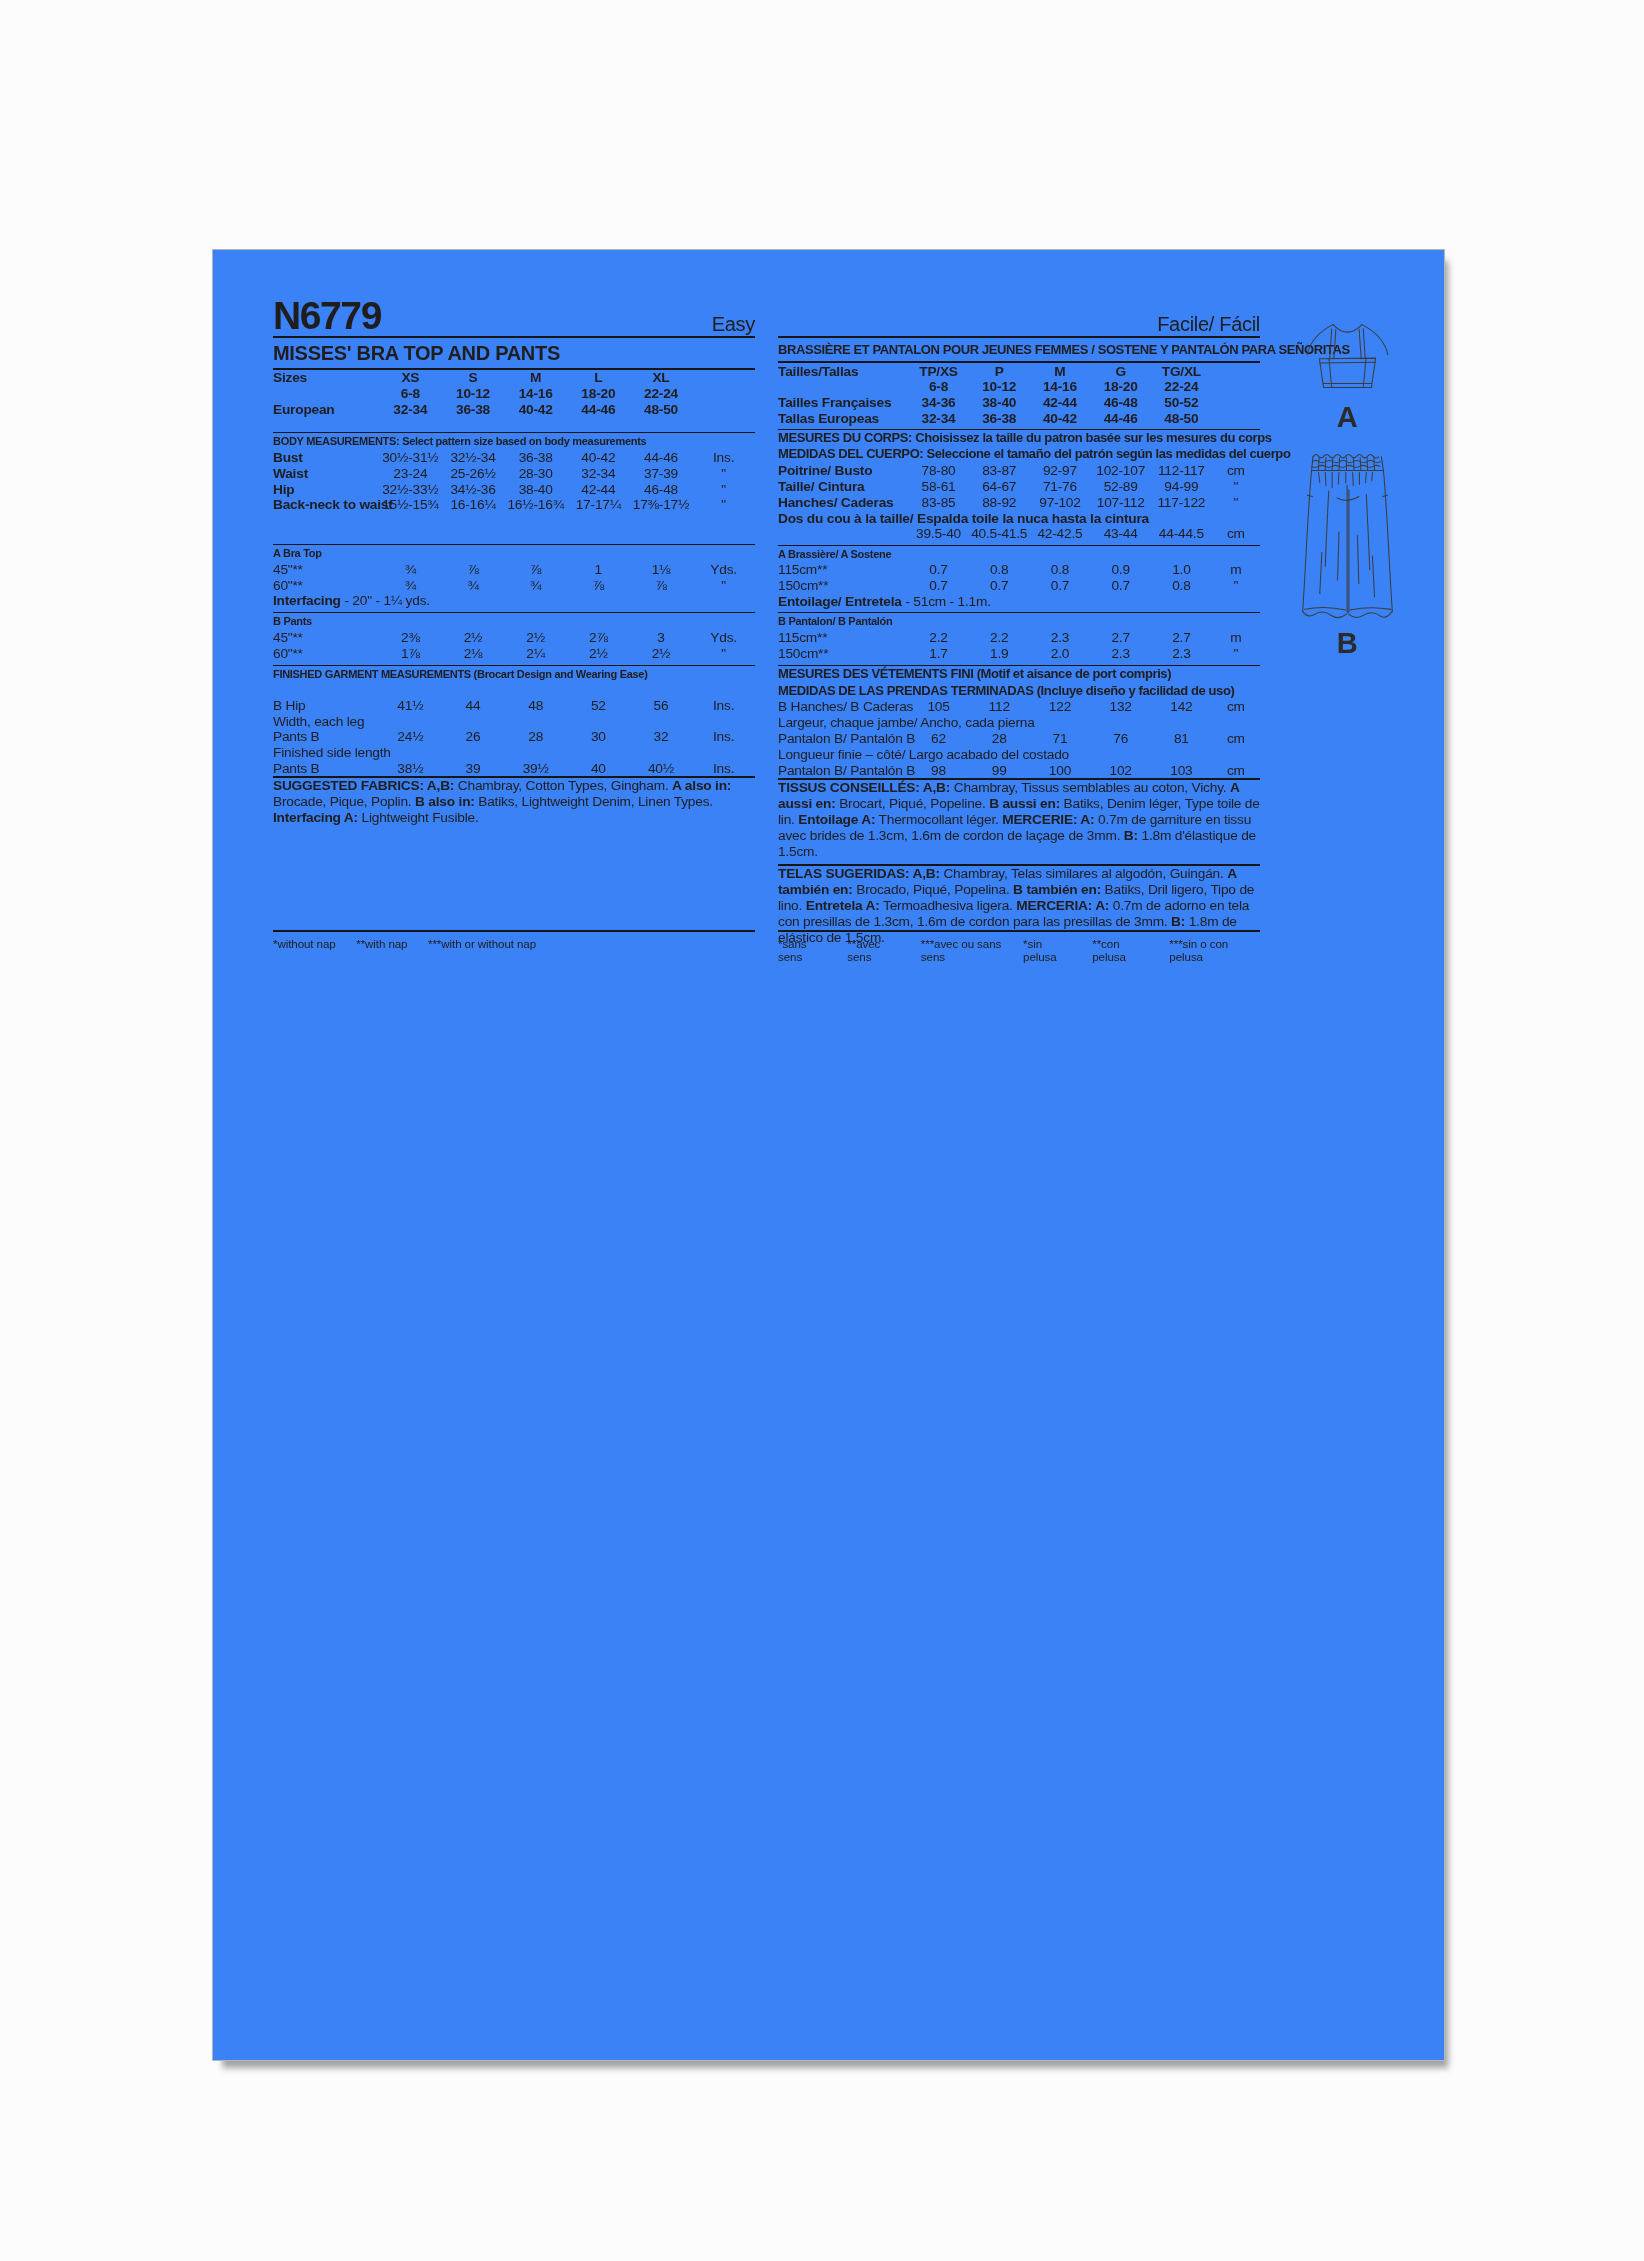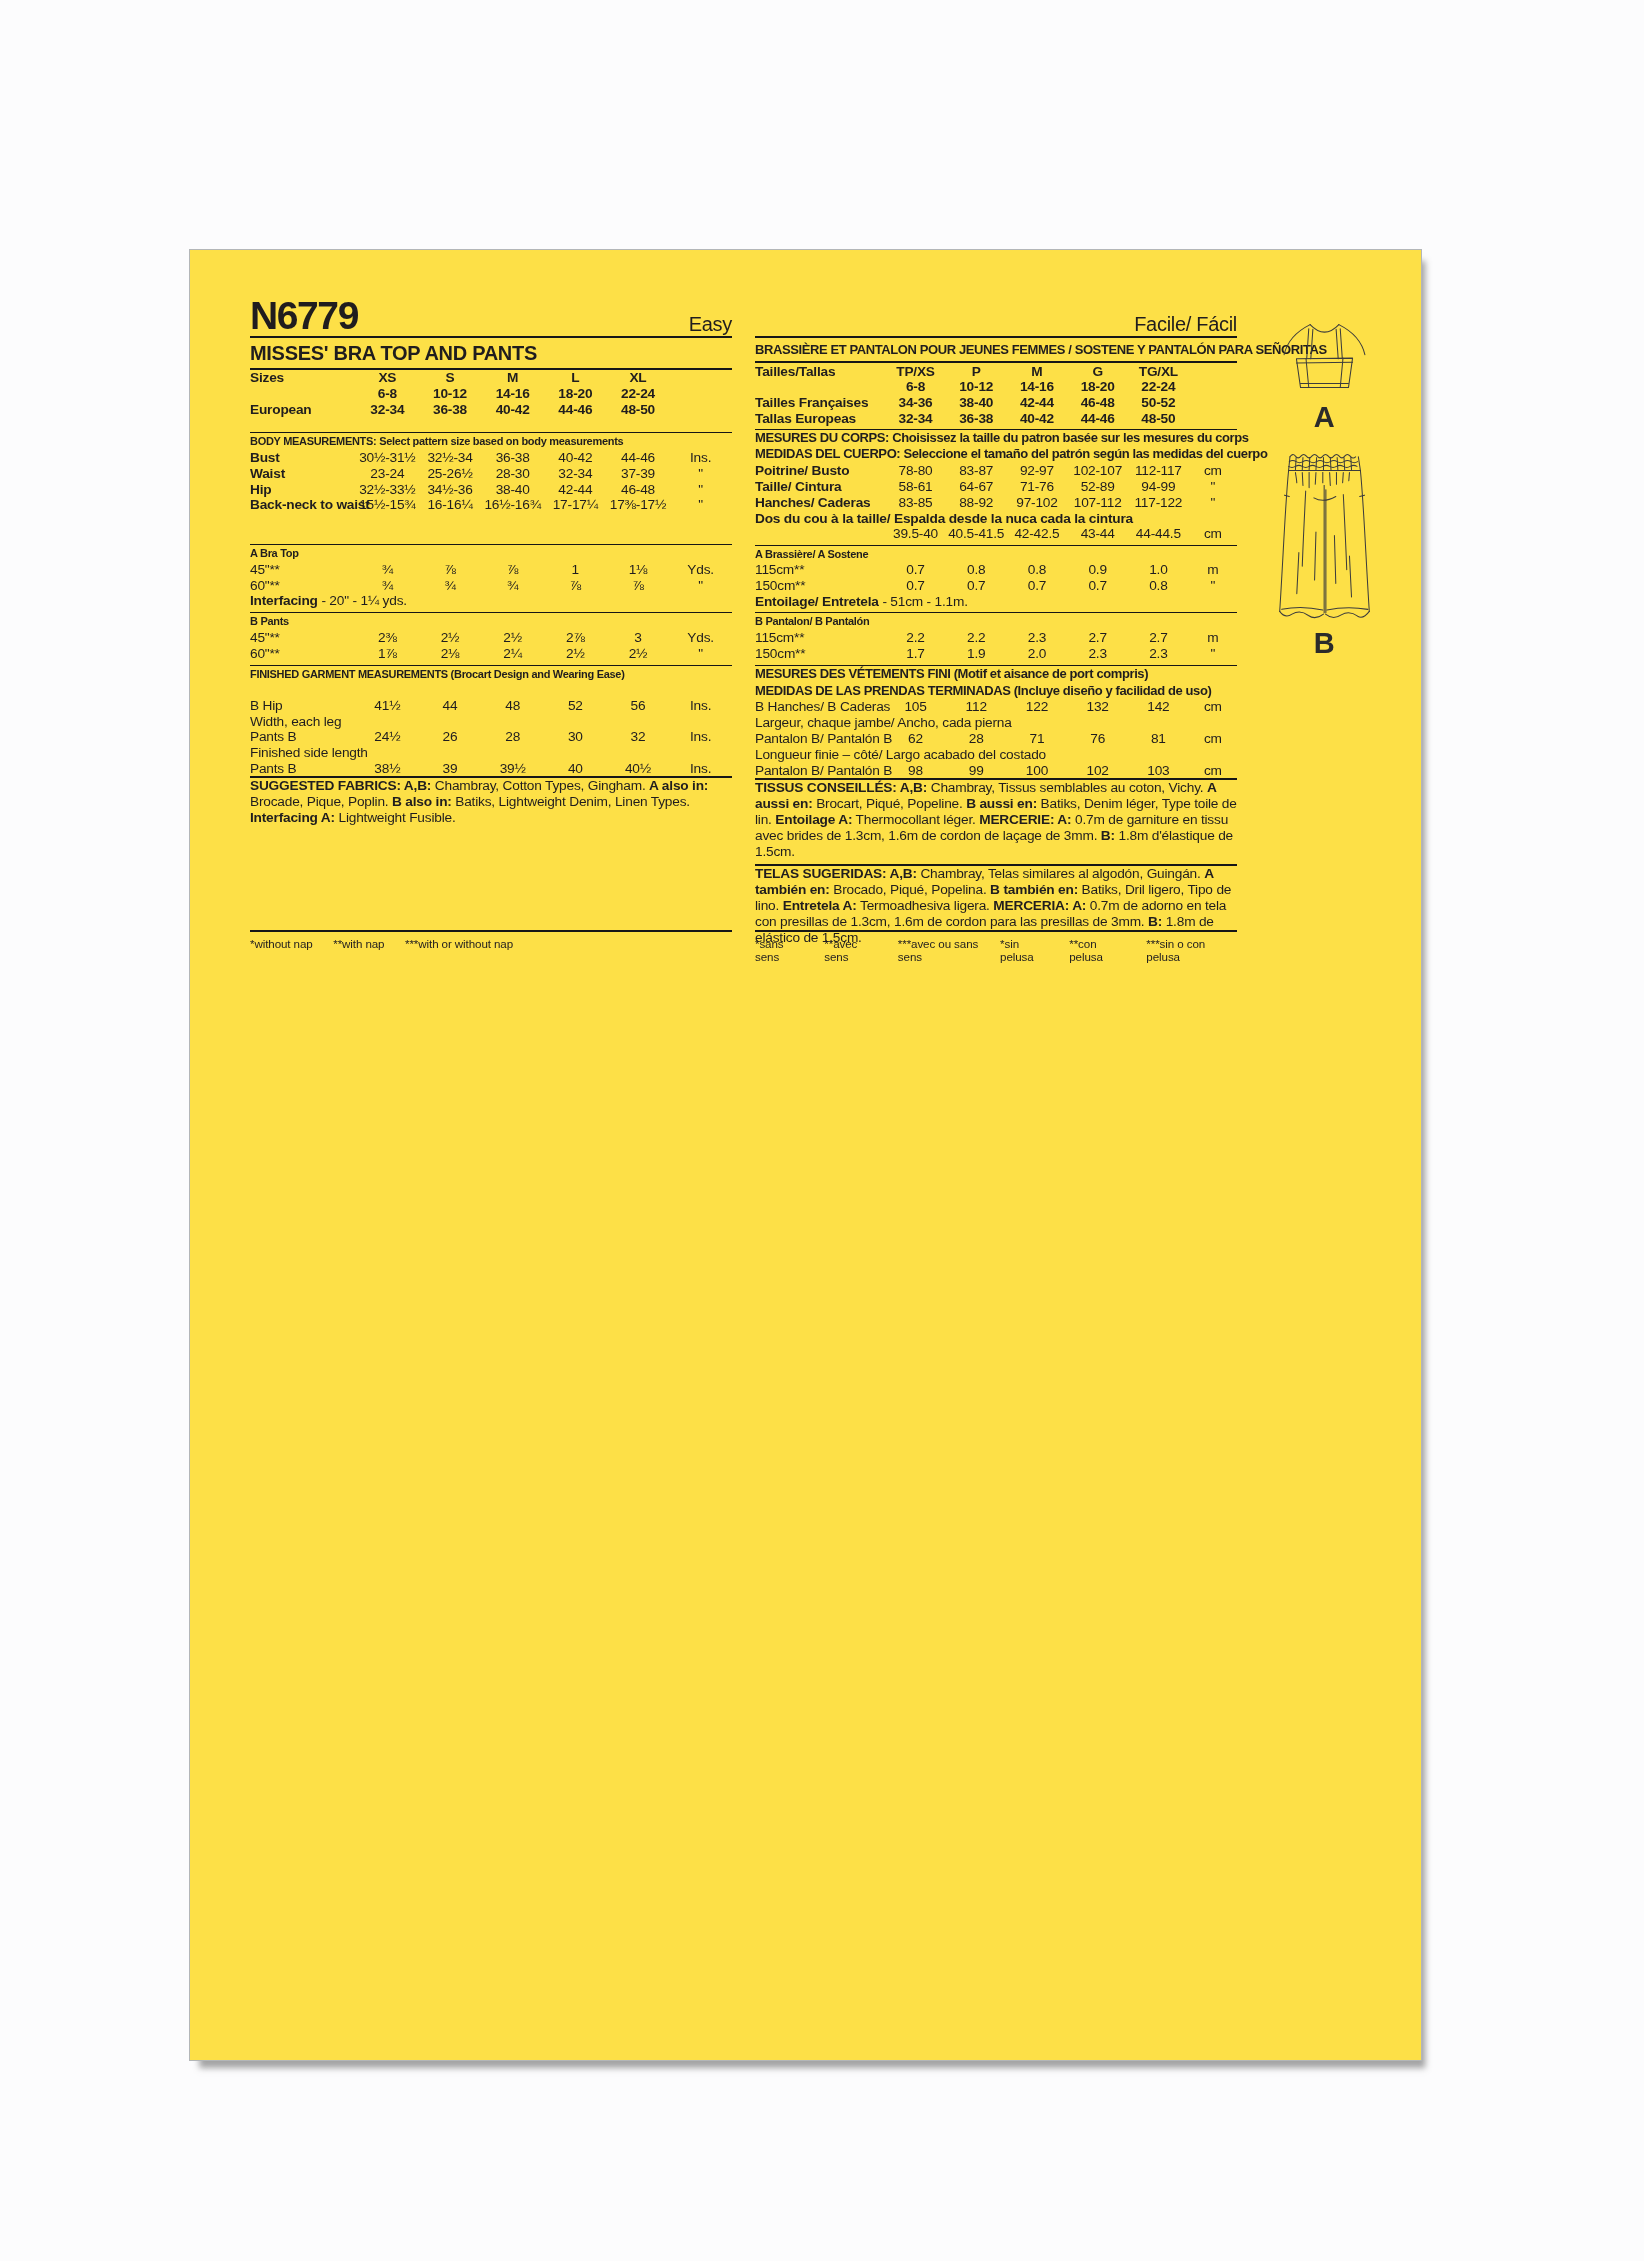--- a/index.html
+++ b/index.html
@@ -1,18 +1,18 @@
 <!DOCTYPE html>
 <html style="font-size:11px"><head>
 <meta charset="utf-8">
 <style>
   html,body{margin:0;padding:0;width:1645px;height:2261px;background:#fcfcfd;overflow:hidden;}
   *{box-sizing:border-box;}
   .canvas{position:relative;width:1645px;height:2261px;font-family:"Liberation Sans",sans-serif;color:#201d1e;}
-  .page{position:absolute;left:189px;top:249px;width:1233px;height:1812px;background:#fde047;
+  .page{position:absolute;left:212px;top:249px;width:1233px;height:1812px;background:#3b82f6;
         border:1.4px solid #b3b6b8;box-shadow:6.9px 9.6px 6.2px -2.7px rgba(90,90,90,0.55);}
   .column{position:absolute;top:48px;}
   .col-en{left:60px;width:482px;}
   .col-intl{left:565px;width:482px;}
   .hdr-row{display:flex;justify-content:space-between;align-items:flex-end;height:40px;
            border-bottom:2.1px solid #161616;padding-bottom:1.4px;}
   .pattern-number{font-size:39px;font-weight:800;letter-spacing:-1.4px;line-height:1;}
   .difficulty{font-size:20px;font-weight:400;letter-spacing:-0.3px;line-height:1.05;}
   .subtitle{font-size:20px;font-weight:700;letter-spacing:-0.3px;white-space:nowrap;
             padding:4.1px 0 2.7px;border-bottom:2.7px solid #161616;}
@@ -363,21 +363,21 @@
             <tr>
               <td class="lbl">Hanches/ Caderas</td>
               <td class="val">83-85</td>
               <td class="val">88-92</td>
               <td class="val">97-102</td>
               <td class="val">107-112</td>
               <td class="val">117-122</td>
               <td class="unit">"</td>
             </tr>
             <tr>
-              <td colspan="7" class="lbl">Dos du cou à la taille/ Espalda desde la nuca cada la cintura</td>
+              <td colspan="7" class="lbl">Dos du cou à la taille/ Espalda toile la nuca hasta la cintura</td>
             </tr>
             <tr>
               <td class="lbl"></td>
               <td class="val">39.5-40</td>
               <td class="val">40.5-41.5</td>
               <td class="val">42-42.5</td>
               <td class="val">43-44</td>
               <td class="val">44-44.5</td>
               <td class="unit">cm</td>
             </tr>

